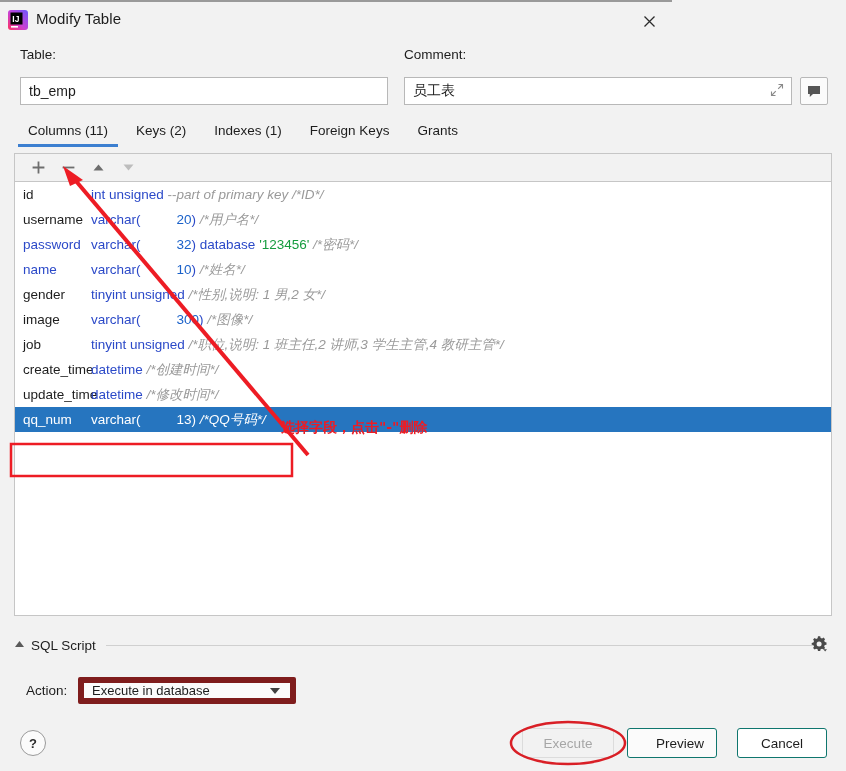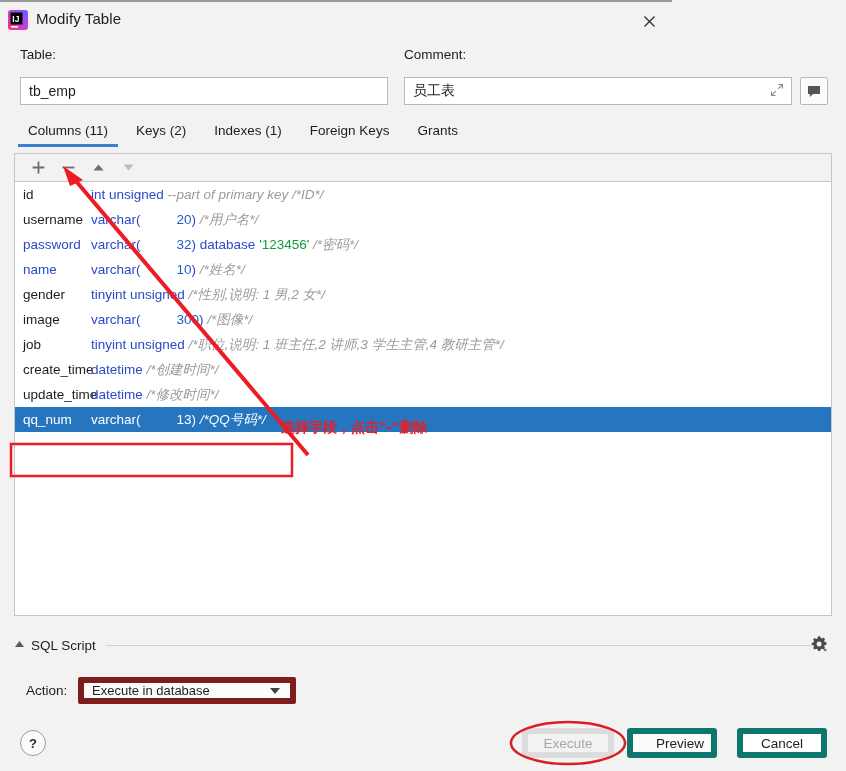--- a/index.html
+++ b/index.html
@@ -241,21 +241,21 @@
     display: flex; align-items: center; justify-content: center;
     font-size: 13px;
     font-weight: bold;
     color: #2b2b2b;
     cursor: default;
   }
   .dlg-btn {
     position: absolute;
     height: 30px;
     box-sizing: border-box;
-    border: 6px solid #0f766e;
+    border: 1px solid #0f766e;
     border-radius: 3px;
     background: #fbfbfb;
     display: flex; align-items: center; justify-content: center;
     font-size: 13.5px;
     color: #1d1d1d;
     cursor: default;
   }
   #execute-button {
     left: 522px; top: 728px; width: 92px;
     color: #a6a6a6;

